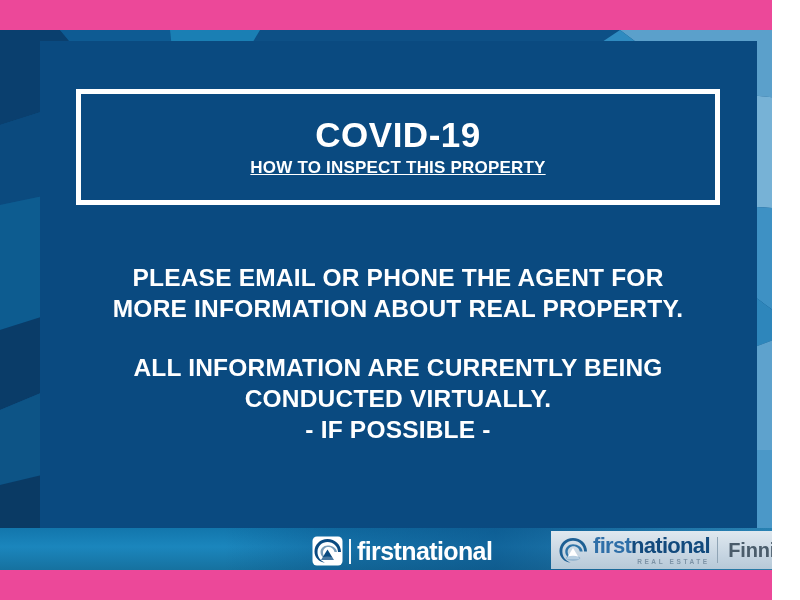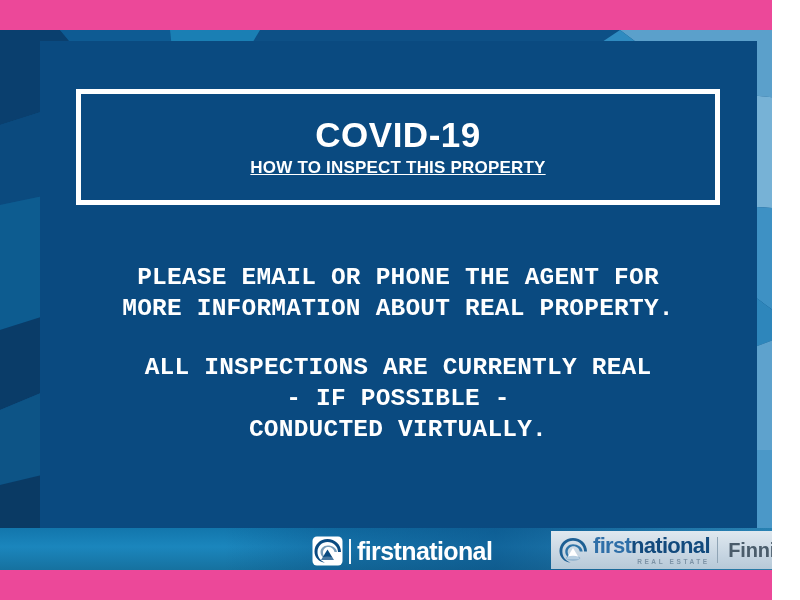--- a/index.html
+++ b/index.html
@@ -90,21 +90,20 @@
     width: 644px;
     text-align: center;
     color: #ffffff;
   }
   .para {
     font-size: 24.5px;
     font-weight: bold;
     line-height: 1.28;
     letter-spacing: 0.2px;
     margin: 0;
-    font-family: Liberation Mono, monospace;
   }
   .para .ln { display: block; white-space: nowrap; }
   #para-gap { height: 27px; }
 
   
   #footer-strip {
     position: absolute;
     left: 0;
     top: 528px;
     width: 800px;
@@ -245,23 +244,23 @@
     <div id="title-sub">HOW TO INSPECT THIS PROPERTY</div>
   </div>
 
   <div id="body-copy">
     <div class="para">
       <span class="ln">PLEASE EMAIL OR PHONE THE AGENT FOR</span>
       <span class="ln">MORE INFORMATION ABOUT REAL PROPERTY.</span>
     </div>
     <div id="para-gap"></div>
     <div class="para">
-      <span class="ln">ALL INSPECTIONS ARE CURRENTLY REAL</span>
+      <span class="ln">ALL INFORMATION ARE CURRENTLY BEING</span>
+      <span class="ln">CONDUCTED VIRTUALLY.</span>
       <span class="ln">- IF POSSIBLE -</span>
-      <span class="ln">CONDUCTED VIRTUALLY.</span>
     </div>
   </div>
 
   <div id="footer-strip">
     <div id="footer-strip-bg"></div>
     <div id="footer-strip-shade"></div>
   </div>
 
   <div id="logo-primary">
     <span class="mark">

